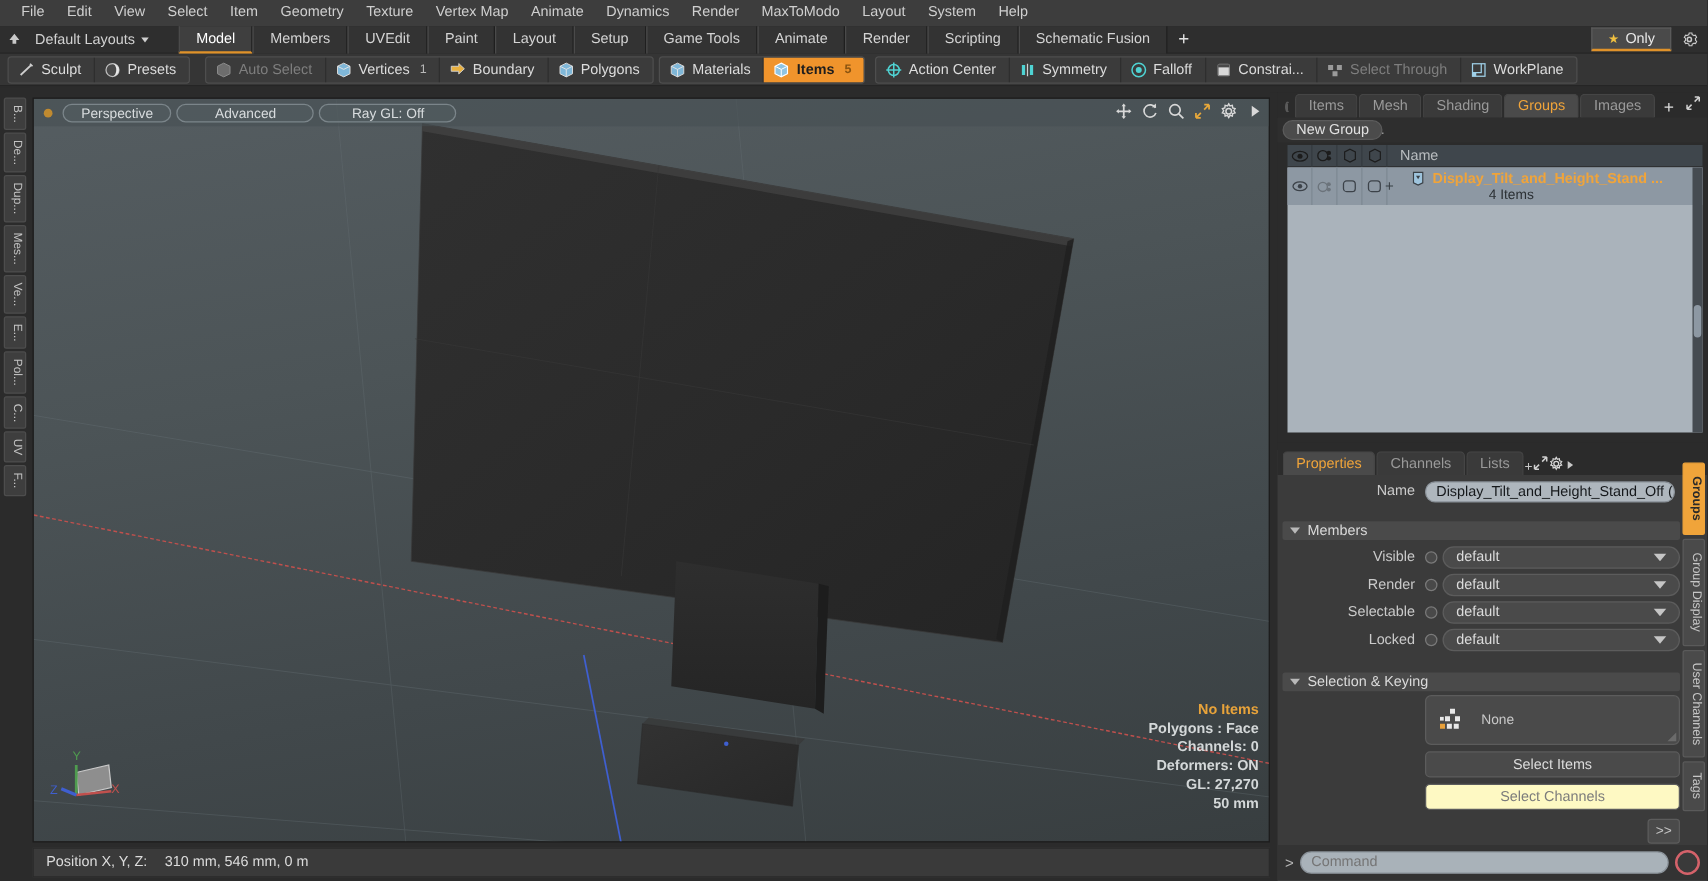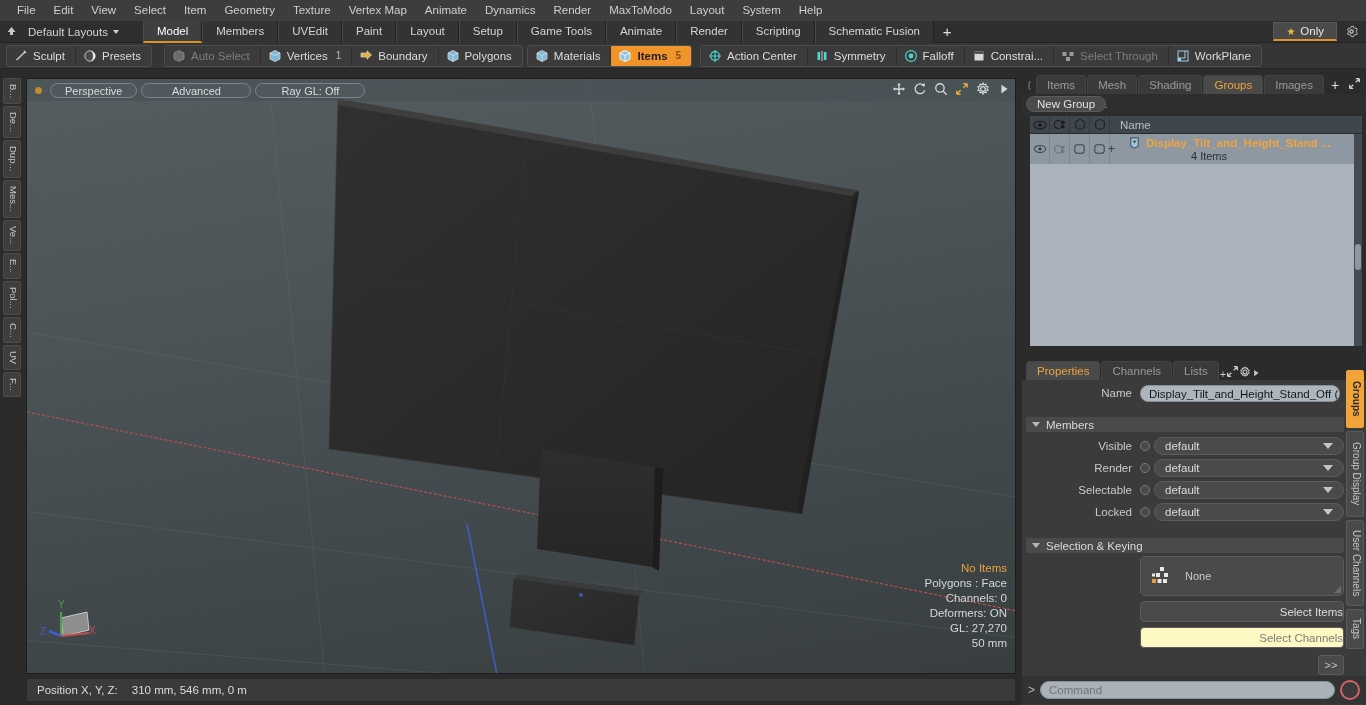--- a/index.html
+++ b/index.html
@@ -117,21 +117,21 @@
   .vp-pill {
     height: 15px; line-height: 14px; padding: 0 14px;
     border: 1px solid #7b858a; border-radius: 8px;
     color: #d8dcde; font-size: 11px; background: rgba(90,99,104,0.35);
     text-align: center; min-width: 84px;
   }
   .vp-icons { position: absolute; right: 6px; top: 3px; display: flex; align-items: center; gap: 7px; }
 
   .vp-footer {
     position: absolute; right: 8px; bottom: 22px; width: 200px;
-    text-align: right; font-size: 11.5px; color: #d4d8d9; line-height: 15px;
+    text-align: right; font-size: 11.5px; color: #d4d8d9; line-height: 15px; font-weight: bold;
   }
   .vp-footer .hl { color: #e8a33a; }
 
   
   .gridline { position: absolute; pointer-events: none; }
 
   
   .statusbar {
     position: absolute; left: 26px; top: 678px; width: 990px; height: 24px;
     background: #3a3a3a; border: 1px solid #2a2a2a;
@@ -216,21 +216,21 @@
   .dropdown .dd-caret { position:absolute; right:10px; width:0;height:0;border-left:5px solid transparent;border-right:5px solid transparent;border-top:6px solid #c5c5c5;}
 
   .sk-wrap { padding-left: 118px; padding-right: 22px; }
   .none-box {
     height: 40px; background: #4a4a4a; border: 1px solid #5c5c5c; border-radius: 5px;
     display: flex; align-items: center; padding-left: 10px; gap: 12px; margin-bottom: 5px;
     position: relative;
   }
   .none-box .corner { position:absolute; right:2px; bottom:2px; width:0;height:0;border-left:7px solid transparent;border-bottom:7px solid #6b6b6b;}
   .btn-wide {
-    height: 21px; line-height: 20px; text-align: right;
+    height: 21px; line-height: 20px; text-align: center;
     background: #4a4a4a; border: 1px solid #5c5c5c; border-radius: 4px;
     color: #dcdcdc; font-size: 11.5px; margin-bottom: 5px;
   }
   .btn-wide.dis { color: #7c7c7c; background: #fef9c3; }
   .chev-btn {
     width: 26px; height: 20px; margin-left: auto; margin-top: 2px;
     background: #4a4a4a; border: 1px solid #5c5c5c; border-radius: 3px;
     color: #c5c5c5; font-size: 11px; text-align: center; line-height: 19px;
   }
 

